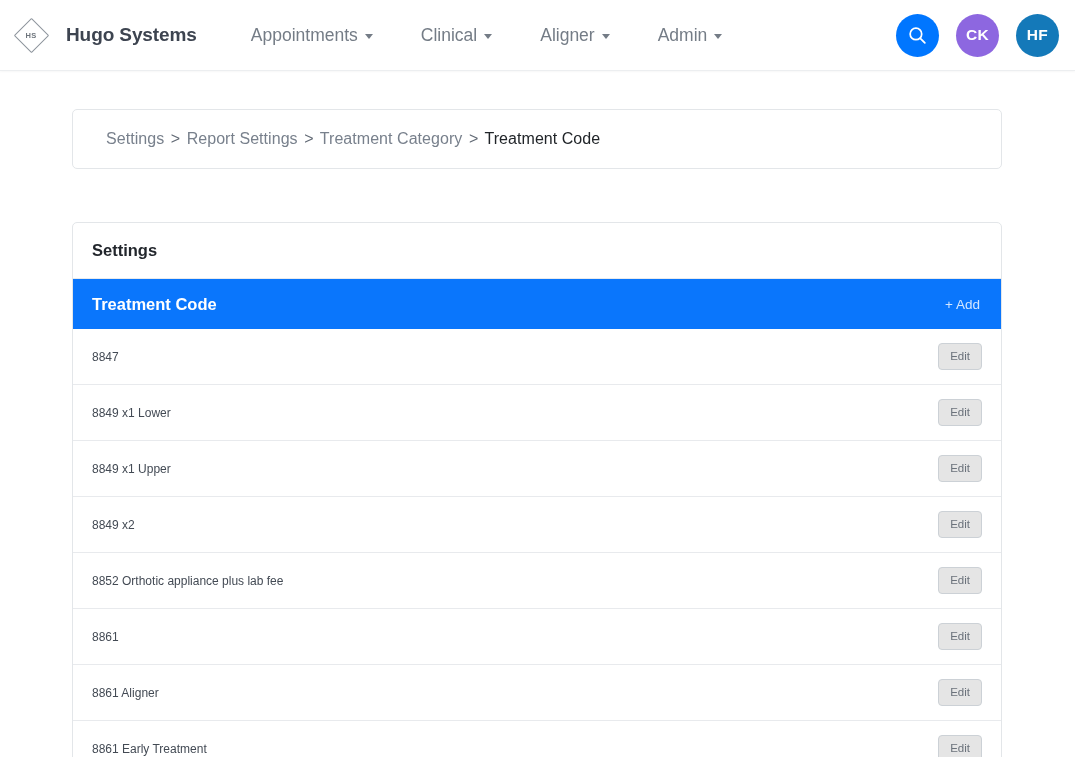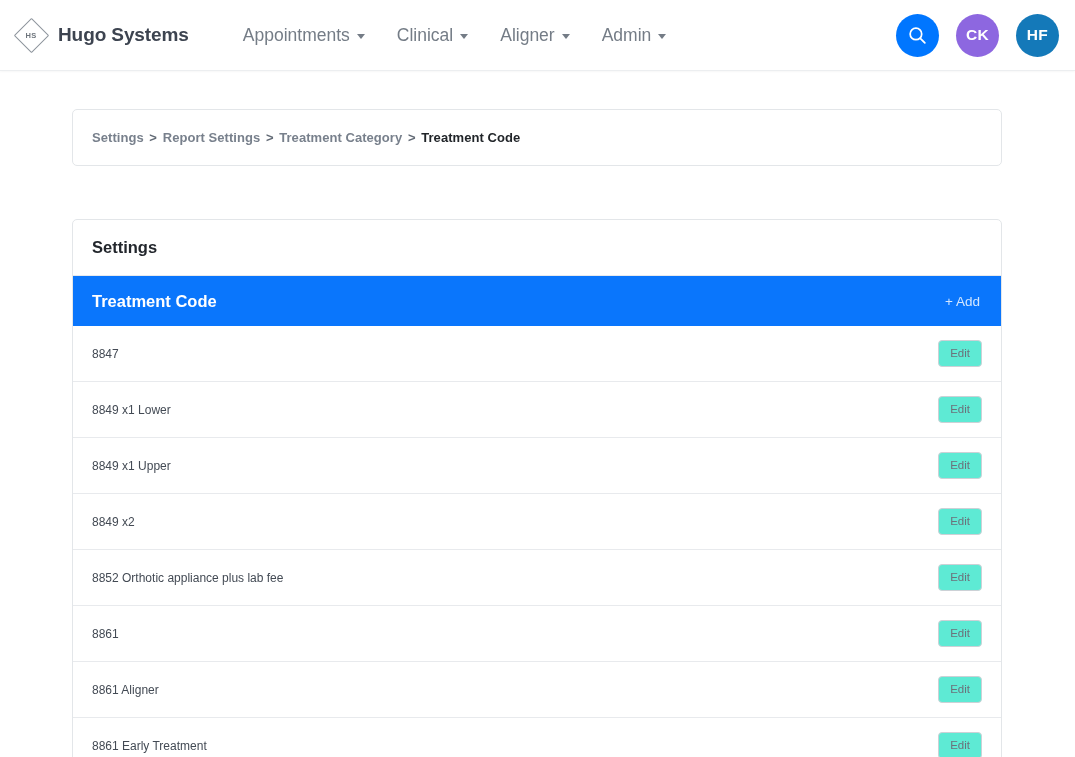--- a/index.html
+++ b/index.html
@@ -25,21 +25,21 @@
     display: flex;
     align-items: center;
     padding: 0 16px 0 14px;
     border-bottom: 1px solid #eceef0;
     box-shadow: 0 1px 2px rgba(0,0,0,0.035);
   }
 
   .brand {
     display: flex;
     align-items: center;
-    gap: 10px;
+    gap: 18px;
     margin-right: 38px;
     text-decoration: none;
   }
 
   .brand-mark {
     width: 34px;
     height: 34px;
     position: relative;
     display: flex;
     align-items: center;
@@ -64,21 +64,21 @@
   .brand-name {
     font-size: 19px;
     font-weight: bold;
     color: #3d4450;
     letter-spacing: -0.1px;
   }
 
   .nav-links {
     display: flex;
     align-items: center;
-    gap: 0px;
+    gap: 16px;
     list-style: none;
   }
 
   .nav-item {
     display: flex;
     align-items: center;
     gap: 7px;
     padding: 6px 16px;
     cursor: pointer;
     white-space: nowrap;
@@ -138,24 +138,25 @@
     border: 1px solid #e3e6e9;
     border-radius: 5px;
   }
 
   
   .breadcrumb-card {
     padding: 20px 19px;
     margin-bottom: 53px;
   }
   .breadcrumb {
-    font-size: 13px;
-    font-weight: bold;
+    font-size: 16px;
+    font-weight: normal;
     color: #78808c;
     letter-spacing: 0.05px;
+    margin-left: 14px;
   }
   .breadcrumb .sep { color: #626a75; margin: 0 2px; }
   .breadcrumb .crumb { color: #78808c; }
   .breadcrumb .crumb.current { color: #212529; }
 
   
   .settings-card { overflow: hidden; }
 
   .card-title-bar {
     padding: 18px 19px;
@@ -207,21 +208,21 @@
   .row-label {
     font-size: 12px;
     color: #434a54;
     font-weight: normal;
   }
 
   .edit-btn {
     font-family: inherit;
     font-size: 11.5px;
     color: #6b727b;
-    background: #5eead4;
+    background: #e5e5e5;
     border: 1px solid #ccd1d6;
     border-radius: 4px;
     padding: 6px 11px;
     cursor: pointer;
     line-height: 1.1;
     margin-left: 10px;
   }
 </style>
 </head>
 <body>

